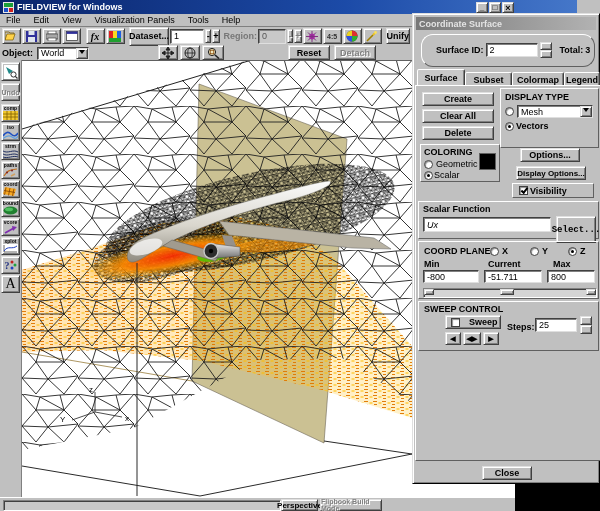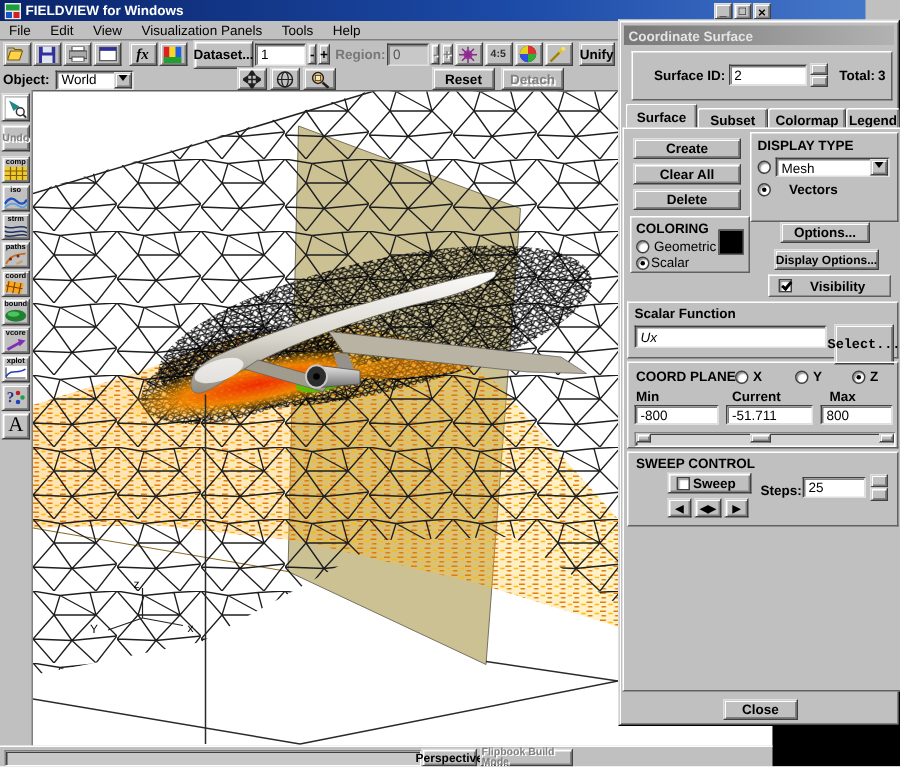--- a/index.html
+++ b/index.html
@@ -359,21 +359,21 @@
     <div class="abs pbtn dis" style="left:320px;top:1px;width:62px;height:12px;font-size:7px;">Flipbook Build Mode</div>
   </div>
 
   <div class="abs" style="left:412px;top:13px;width:188px;height:471px;background:#c0c0c0;
               border:1px solid;border-color:#dfdfdf #000 #000 #dfdfdf;box-shadow:inset 1px 1px 0 #fff, inset -1px -1px 0 #808080;box-sizing:border-box;">
 
     <div class="abs" style="left:3px;top:3px;width:180px;height:13px;background:linear-gradient(90deg,#787878,#b2b2b2);display:flex;align-items:center;padding-left:3px;box-sizing:border-box;">
       <span style="font:bold 9px 'Liberation Sans',sans-serif;color:#e4e4e4;">Coordinate Surface</span>
     </div>
 
-    <div class="abs gbox" style="left:8px;top:20px;width:172px;height:31px;">
+    <div class="abs gbox" style="left:8px;top:20px;width:172px;height:31px;border-radius:12px;">
       <div class="row" style="margin:7px 0 0 14px;gap:2px;">
         <span class="lbl">Surface ID:</span>
         <input class="field" style="width: 52px; height: 14px;" readonly="" value="2">
         <span class="spin">
           <span class="pbtn" style="width:12px;height:8px;font-size:8px;line-height:6px;"></span>
           <span class="pbtn" style="width:12px;height:8px;font-size:8px;line-height:6px;"></span>
         </span>
         <span class="lbl" style="margin-left:6px;">Total:</span>
         <span class="lbl">3</span>
       </div>
@@ -394,42 +394,42 @@
         <div class="lbl" style="margin:3px 0 0 4px;">DISPLAY TYPE</div>
         <div class="row" style="margin:3px 0 0 4px;gap:3px;">
           <span class="radio"></span>
           <div class="field" style="width:76px;height:13px;padding-right:0;">
             <span style="flex:1;">Mesh</span>
             <span class="pbtn" style="width:12px;height:11px;">
                 <span class="dd-arrow" style="margin-top:0;"></span>
               </span>
           </div>
         </div>
-        <div class="row" style="margin:3px 0 0 4px;gap:12px;">
+        <div class="row" style="margin:3px 0 0 4px;gap:2px;">
           <span class="radio on"></span>
           <span class="lbl">Vectors</span>
         </div>
       </div>
       <div class="pbtn abs" style="left:104px;top:62px;width:60px;height:14px;">Options...</div>
 
       <div class="abs gbox" style="left:4px;top:58px;width:78px;height:36px;">
         <div class="lbl" style="margin:2px 0 0 3px;">COLORING</div>
         <div class="row" style="margin:2px 0 0 3px;gap:3px;">
           <span class="radio"></span>
           <span class="lbl n">Geometric</span>
         </div>
         <div class="row" style="margin:1px 0 0 3px;gap:1px;">
           <span class="radio on"></span>
           <span class="lbl n">Scalar</span>
         </div>
       </div>
       <div class="abs" style="left:63px;top:67px;width:15px;height:15px;background:#000;border:1px solid #606060;"></div>
 
       <div class="pbtn abs" style="left:100px;top:80px;width:70px;height:14px;font-size:8px;">Display Options...</div>
-      <div class="abs gbox row" style="left:96px;top:97px;width:82px;height:15px;gap:12px;padding-left:6px;box-sizing:border-box;">
+      <div class="abs gbox row" style="left:96px;top:97px;width:82px;height:15px;gap:2px;padding-left:6px;box-sizing:border-box;">
         <span class="chk on"></span>
         <span class="lbl">Visibility</span>
       </div>
 
       <div class="abs gbox" style="left:2px;top:115px;width:179px;height:36px;">
         <div class="lbl" style="margin:2px 0 0 4px;">Scalar Function</div>
         <div class="field abs" style="left:4px;top:15px;width:128px;height:15px;font-style:italic;">
           <span>Ux</span>
         </div>
         <div class="pbtn abs" style="left:137px;top:14px;width:40px;height:27px;font-family:Liberation Mono, monospace;">Select...</div>
@@ -457,21 +457,21 @@
         </div>
         <div class="abs sink" style="left:4px;top:46px;width:172px;height:8px;background:#d4d4d4;">
           <span class="pbtn abs" style="left:0;top:0;width:10px;height:6px;"></span>
           <span class="pbtn abs" style="left:76px;top:0;width:14px;height:6px;"></span>
           <span class="pbtn abs" style="right:0;top:0;width:10px;height:6px;"></span>
         </div>
       </div>
 
       <div class="abs gbox" style="left:2px;top:176px;margin-top:39px;width:179px;height:48px;">
         <div class="lbl" style="margin:2px 0 0 5px;">SWEEP CONTROL</div>
-        <div class="pbtn abs row" style="left:26px;top:13px;width:56px;height:14px;gap:2px;justify-content:flex-start;padding-left:5px;">
+        <div class="pbtn abs row" style="left:26px;top:13px;width:56px;height:14px;gap:9px;justify-content:flex-start;padding-left:5px;">
           <span class="chk"></span>
           <span class="lbl">Sweep</span>
         </div>
         <div class="pbtn abs" style="left:26px;top:30px;width:16px;height:13px;font-size:7px;">◀</div>
         <div class="pbtn abs" style="left:44px;top:30px;width:18px;height:13px;font-size:7px;">◀▶</div>
         <div class="pbtn abs" style="left:64px;top:30px;width:16px;height:13px;font-size:7px;">▶</div>
         <span class="lbl abs" style="left:88px;top:20px;">Steps:</span>
         <input class="field abs" style="left: 116px; top: 16px; width: 42px; height: 14px;" readonly="" value="25">
         <span class="spin abs" style="left:161px;top:14px;">
           <span class="pbtn" style="width:12px;height:9px;font-size:8px;line-height:7px;"></span>

